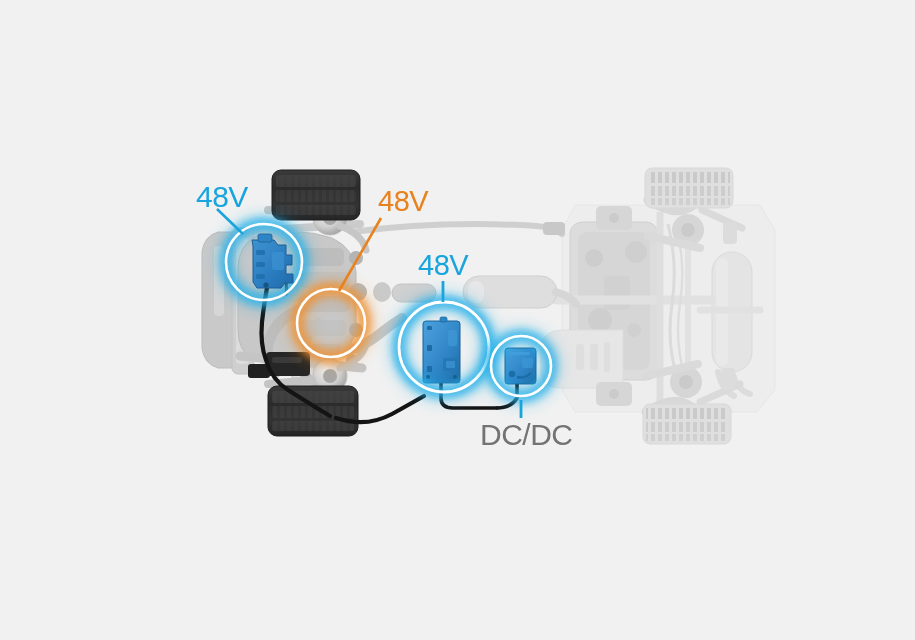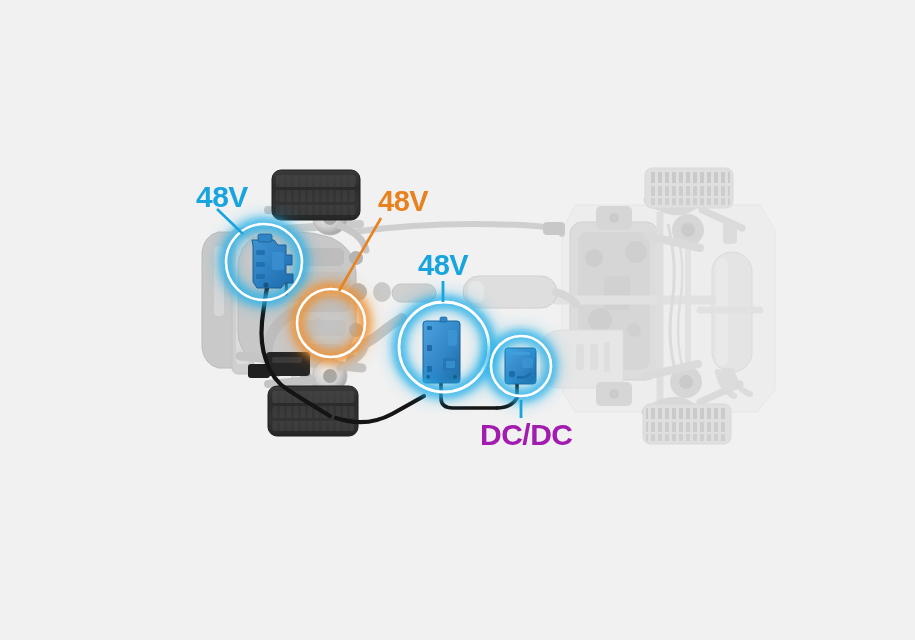--- a/index.html
+++ b/index.html
@@ -8,29 +8,29 @@
     background:#f1f1f1;
     font-family:"Liberation Sans", sans-serif;
     overflow:hidden;
   }
   #stage{position:relative;width:915px;height:640px;background:#f1f1f1;}
   #stage svg{position:absolute;left:0;top:0;}
 
   .lbl{
     position:absolute;
     font-family:"Liberation Sans", sans-serif;
-    font-weight:bold;
+    font-weight:normal;
     letter-spacing:-0.5px;
     white-space:nowrap;
     user-select:none;
   }
   .lbl-48v-bsg{left:196px;top:180px;font-size:30px;color:#18a5de;}
   .lbl-48v-eng{left:378px;top:185px;font-size:29px;color:#e8821e;}
   .lbl-48v-bat{left:418px;top:249px;font-size:29px;color:#18a5de;}
-  .lbl-dcdc  {left:480px;top:418px;font-size:30px;color:#a21caf;}
+  .lbl-dcdc  {left:480px;top:418px;font-size:30px;color:#737373;}
 </style>
 </head>
 <body>
 
 <div id="stage">
 
 <svg width="915" height="640" viewBox="0 0 915 640">
   <defs>
 
     <filter id="glowBlue" x="-80%" y="-80%" width="260%" height="260%">

